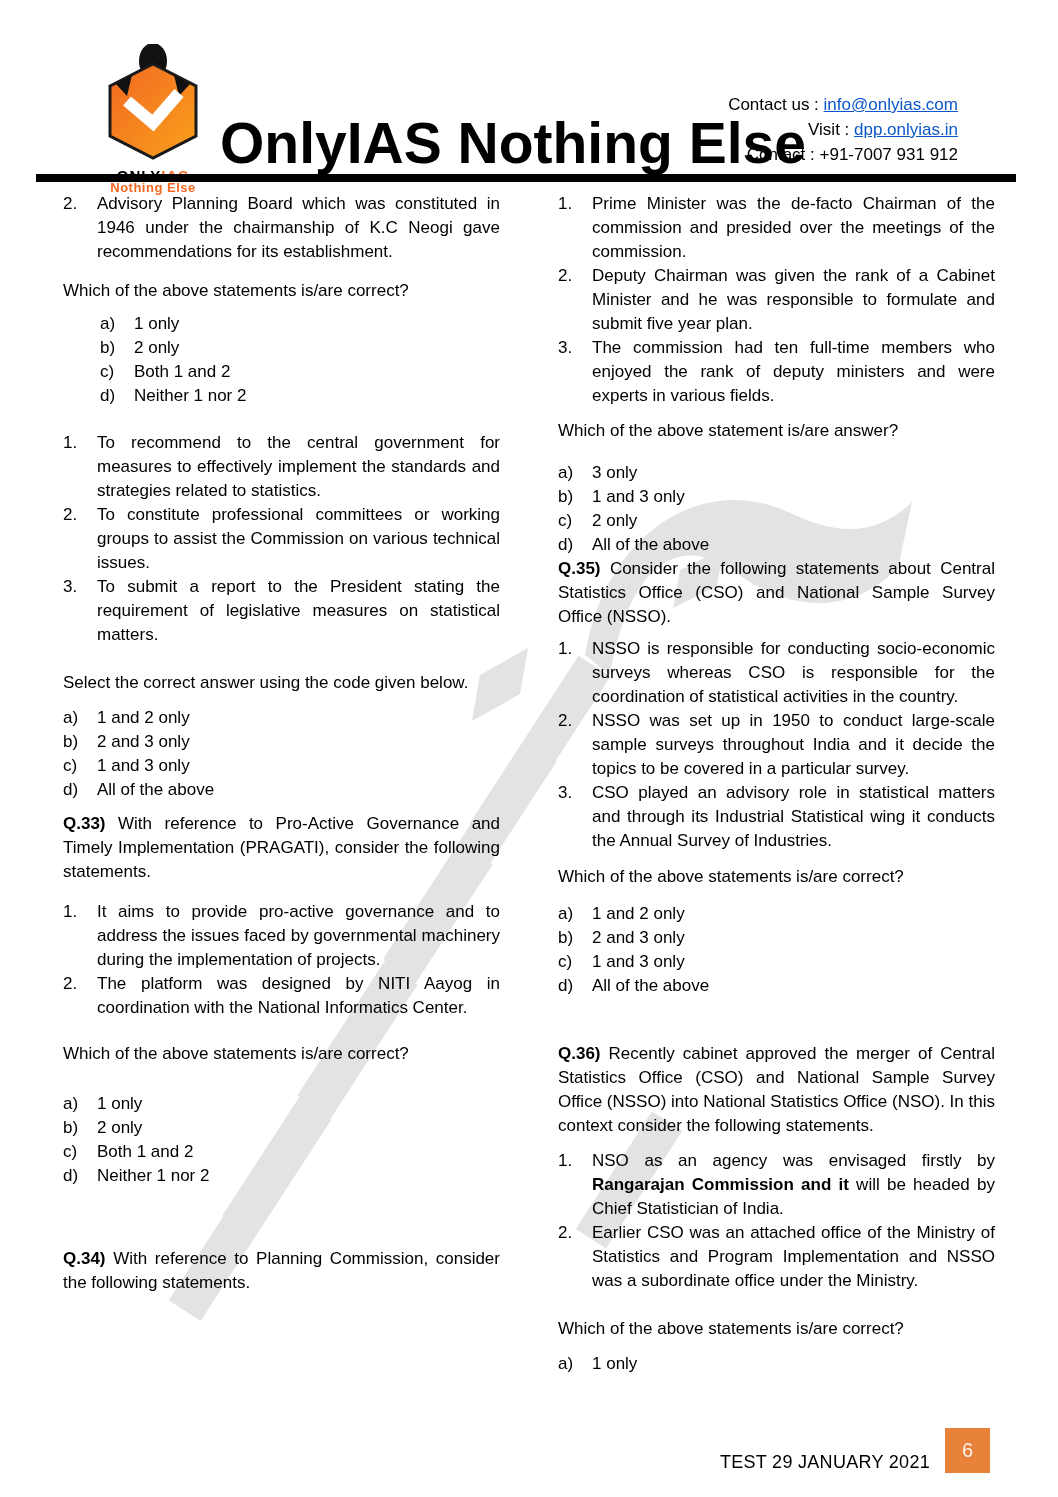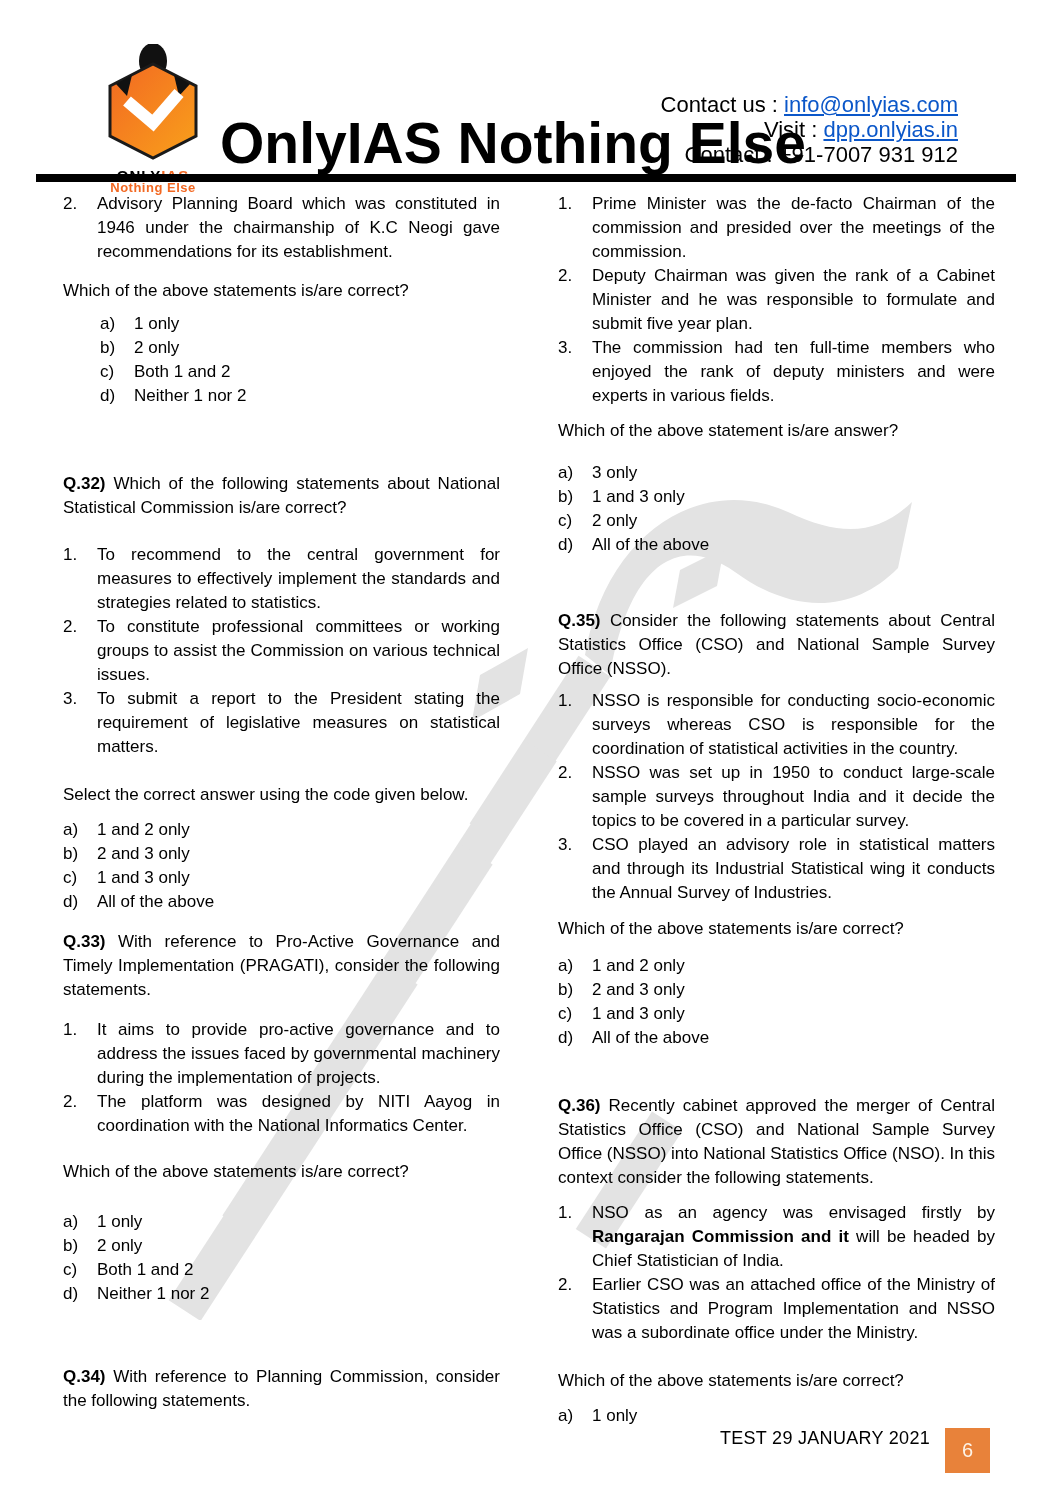--- a/index.html
+++ b/index.html
@@ -8,38 +8,38 @@
     position:relative; width:1058px; height:1497px; margin:0 auto;
     background:#ffffff; overflow:hidden; color:#000;
     font-family:"Liberation Sans", sans-serif;
   }
   
   .logo { position:absolute; left:94px; top:44px; width:118px; text-align:center; z-index:2; }
   .logo-word { font-size:15px; font-weight:bold; letter-spacing:1px; line-height:15px; margin-top:2px; }
   .logo-word .ias { color:#f26822; }
   .logo-tagline { font-size:13px; font-weight:bold; color:#f26822; letter-spacing:0.5px; line-height:10px; }
   .brand-title { position:absolute; left:220px; top:110px; font-size:57px; font-weight:bold; letter-spacing:0px; z-index:2; white-space:nowrap; }
-  .contact-block { position:absolute; right:100px; top:92px; text-align:right; font-size:22px; line-height:25px; z-index:2;margin-left:8px; }
+  .contact-block { position:absolute; right:100px; top:92px; text-align:right; font-size:17px; line-height:25px; z-index:2;margin-left:8px; }
   .contact-block a { color:#0b57c9; text-decoration:underline; cursor:pointer; }
   .header-rule { position:absolute; left:36px; top:174px; width:980px; height:8px; background:#000; z-index:2; }
   
   .watermark { position:absolute; left:140px; top:420px; width:870px; height:900px; z-index:0; }
   
   .columns { position:absolute; left:63px; top:192px; width:933px; display:flex; gap:58px; z-index:1; font-size:17px; line-height:24px; }
   .col { width:437px; }
   .qpara { text-align:justify; }
   .qlabel { font-weight:bold; }
   .stmt { display:flex; }
   .stmt .num { flex:0 0 34px; }
   .stmt .body { flex:1 1 auto; text-align:justify; }
   .opt { display:flex; }
   .opt .olabel { flex:0 0 34px; }
   .opts.indented { margin-left:37px; }
   
-  .footer { position:absolute; right:68px; bottom:24px; display:flex; align-items:flex-start; z-index:2; }
+  .footer { position:absolute; right:68px; bottom:24px; display:flex; align-items:flex-end; z-index:2; }
   .test-label { font-size:18px; margin-right:15px; letter-spacing:0.3px; }
   .page-badge { width:45px; height:45px; background:#e8823a; color:#fdf3e7; font-size:20px;
                 display:flex; align-items:center; justify-content:center; }
 </style>
 </head>
 <body>
 
 <div class="page">
 
   <svg class="watermark" viewBox="0 0 870 900" aria-hidden="true">
@@ -107,21 +107,20 @@
         <div class="opt">
             <span class="olabel">c)</span>
             <span>Both 1 and 2</span>
           </div>
         <div class="opt">
             <span class="olabel">d)</span>
             <span>Neither 1 nor 2</span>
           </div>
       </div>
 
-      <p class="qpara" style="margin-top:64px"><b class="qlabel">Q.32)</b> <span>Which of the following statements about National Statistical Commission is/are correct?</span></p>
 
       <div style="margin-top:23px">
         <div class="stmt">
           <span class="num">1.</span>
           <span class="body">To recommend to the central government for measures to effectively implement the standards and strategies related to statistics.</span>
         </div>
         <div class="stmt">
           <span class="num">2.</span>
           <span class="body">To constitute professional committees or working groups to assist the Commission on various technical issues.</span>
         </div>
@@ -145,21 +144,21 @@
         <div class="opt">
             <span class="olabel">c)</span>
             <span>1 and 3 only</span>
           </div>
         <div class="opt">
             <span class="olabel">d)</span>
             <span>All of the above</span>
           </div>
       </div>
 
-      <p class="qpara" style="margin-top:16px"><b class="qlabel">Q.33)</b> <span>With reference to Pro-Active Governance and Timely Implementation (PRAGATI), consider the following statements.</span></p>
+      <p class="qpara" style="margin-top:10px"><b class="qlabel">Q.33)</b> <span>With reference to Pro-Active Governance and Timely Implementation (PRAGATI), consider the following statements.</span></p>
 
       <div style="margin-top:16px">
         <div class="stmt">
           <span class="num">1.</span>
           <span class="body">It aims to provide pro-active governance and to address the issues faced by governmental machinery during the implementation of projects.</span>
         </div>
         <div class="stmt">
           <span class="num">2.</span>
           <span class="body">The platform was designed by NITI Aayog in coordination with the National Informatics Center.</span>
         </div>
@@ -221,21 +220,21 @@
         <div class="opt">
             <span class="olabel">c)</span>
             <span>2 only</span>
           </div>
         <div class="opt">
             <span class="olabel">d)</span>
             <span>All of the above</span>
           </div>
       </div>
 
-      <p class="qpara" style="margin-top:52px"><b class="qlabel">Q.35)</b> <span>Consider the following statements about Central Statistics Office (CSO) and National Sample Survey Office (NSSO).</span></p>
+      <p class="qpara" style=""><b class="qlabel">Q.35)</b> <span>Consider the following statements about Central Statistics Office (CSO) and National Sample Survey Office (NSSO).</span></p>
 
       <div style="margin-top:8px">
         <div class="stmt">
           <span class="num">1.</span>
           <span class="body">NSSO is responsible for conducting socio-economic surveys whereas CSO is responsible for the coordination of statistical activities in the country.</span>
         </div>
         <div class="stmt">
           <span class="num">2.</span>
           <span class="body">NSSO was set up in 1950 to conduct large-scale sample surveys throughout India and it decide the topics to be covered in a particular survey.</span>
         </div>

